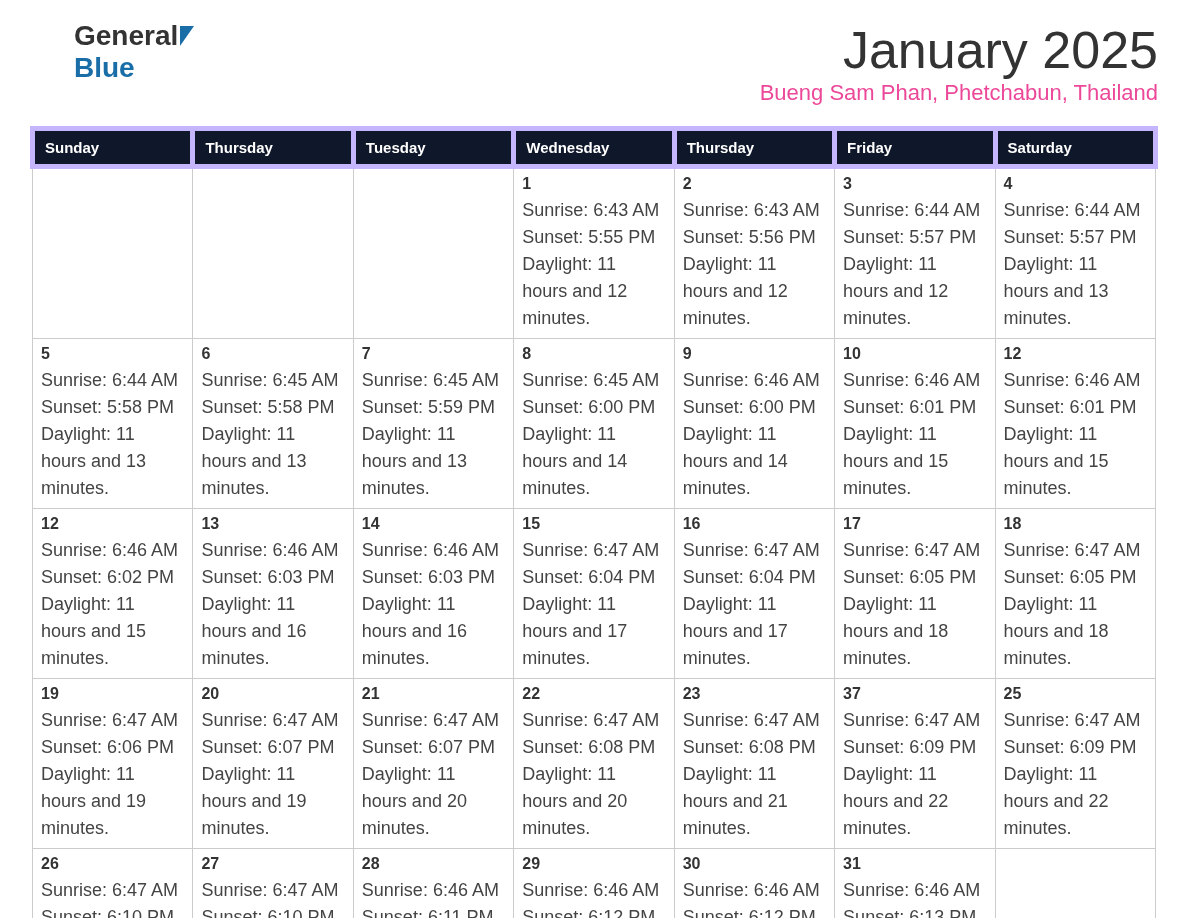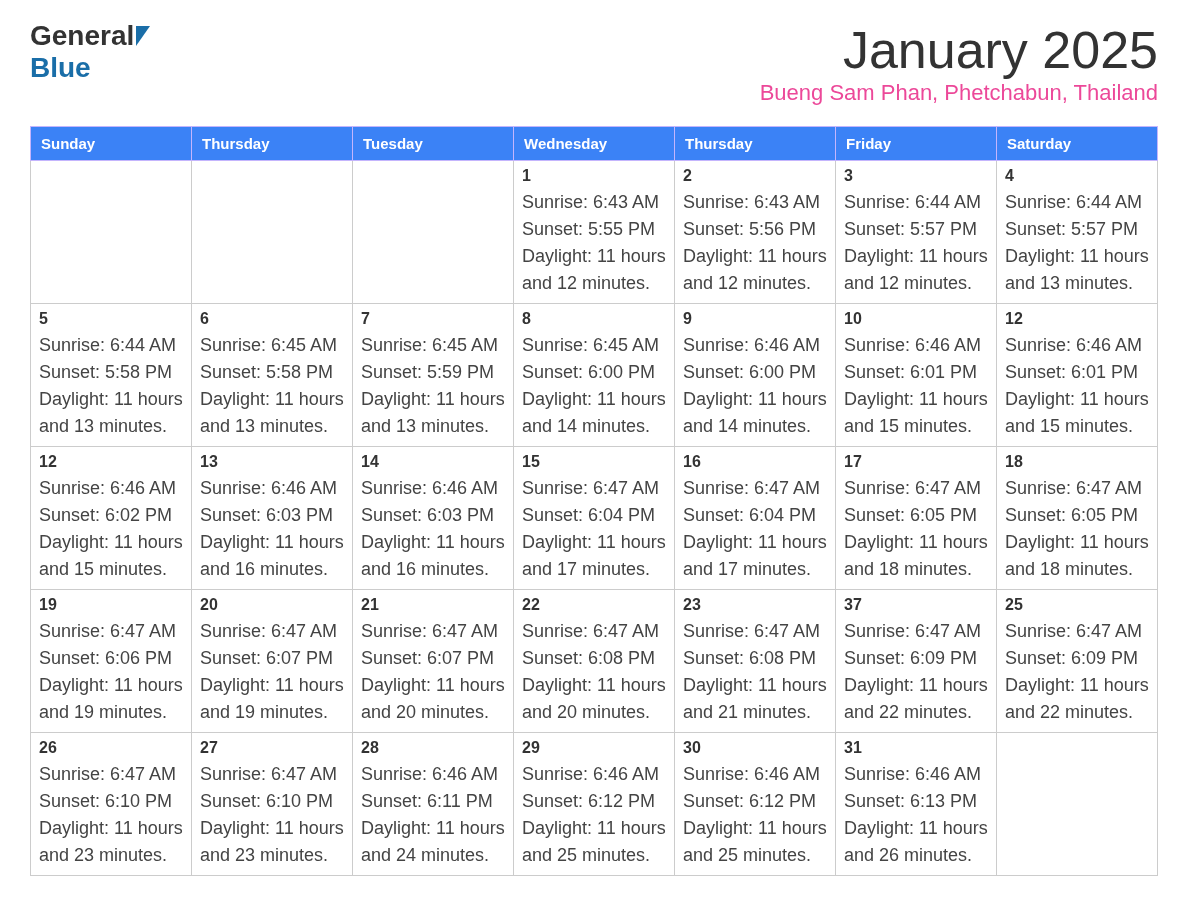--- a/index.html
+++ b/index.html
@@ -27,26 +27,26 @@
     .location-title {
       font-size: 22px;
       color: #ec4899;
     }
     .calendar-table {
       width: 100%;
       border-collapse: collapse;
       table-layout: fixed;
     }
     .calendar-table thead tr th {
-      background-color: #3b82f6;
+      background-color: #0f172a;
       color: #fff;
       font-size: 15px;
       font-weight: bold;
       padding: 8px 10px;
-      border: 1px solid #c4b5fd;
+      border: 5px solid #c4b5fd;
       text-align: left;
     }
     .calendar-table tbody tr td {
       border: 1px solid #ccc;
       vertical-align: top;
       padding: 6px 8px;
       min-height: 90px;
       height: 120px;
     }
     .cell-day-number {
@@ -60,20 +60,21 @@
       font-size: 18px;
       color: #444;
       line-height: 1.5;
     }
     .empty-cell {
       background: #fff;
     }
     .logo-wrapper {
       display: flex;
       flex-direction: column;
+      margin-left: 44px;
     }
     .logo-general {
       font-size: 28px;
       font-weight: bold;
       color: #333;
       display: inline-flex;
       align-items: center;
     }
     .logo-blue-text {
       font-size: 28px;

